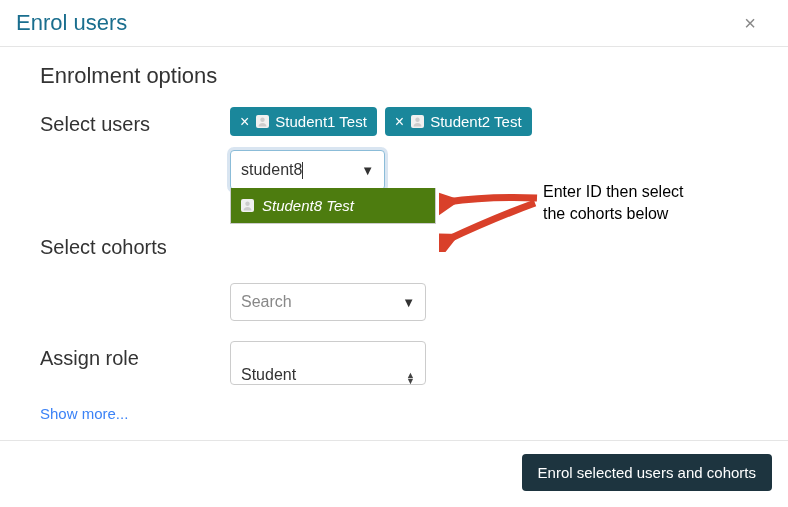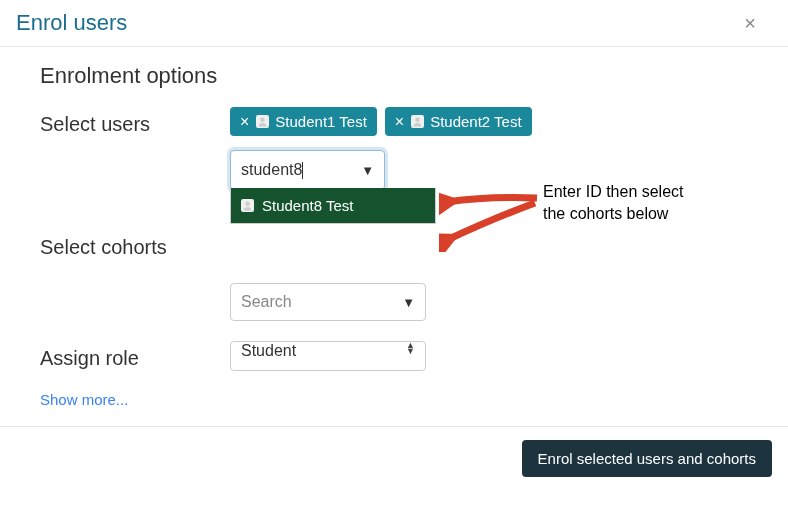--- a/index.html
+++ b/index.html
@@ -123,28 +123,29 @@
     position: absolute;
     left: -1px;
     top: 37px;
     width: 206px;
     background: #fff;
     border: 1px solid #ccc;
     border-top: none;
     z-index: 5;
   }
   .dropdown-item {
-    background: #14532d;
+    background: #4d7c0f;
     color: #fff;
     padding: 9px 10px;
     display: flex;
     align-items: center;
     gap: 8px;
     font-size: 15px;
     cursor: pointer;
+    font-style: italic;
   }
   .plain-search {
     width: 196px;
     border: 1px solid #ccc;
     border-radius: 4px;
     height: 38px;
     display: flex;
     align-items: center;
     padding: 0 10px;
     color: #888;
@@ -152,23 +153,23 @@
     background: #fff;
   }
   .plain-search .ph { flex:1; }
   .cohort-below {
     margin-top: 53px; 
   }
   .select-wrap {
     width: 196px;
     border: 1px solid #ccc;
     border-radius: 4px;
-    height: 30px;
-    display: flex;
-    align-items: flex-start;
+    height: 44px;
+    display: flex;
+    align-items: flex-end;
     padding: 0 10px;
     font-size: 16px;
     background: #fff;
   }
   .select-wrap .val { flex:1; color:#333; }
   .updown {
     display: inline-flex;
     flex-direction: column;
     line-height: 6px;
     font-size: 9px;

